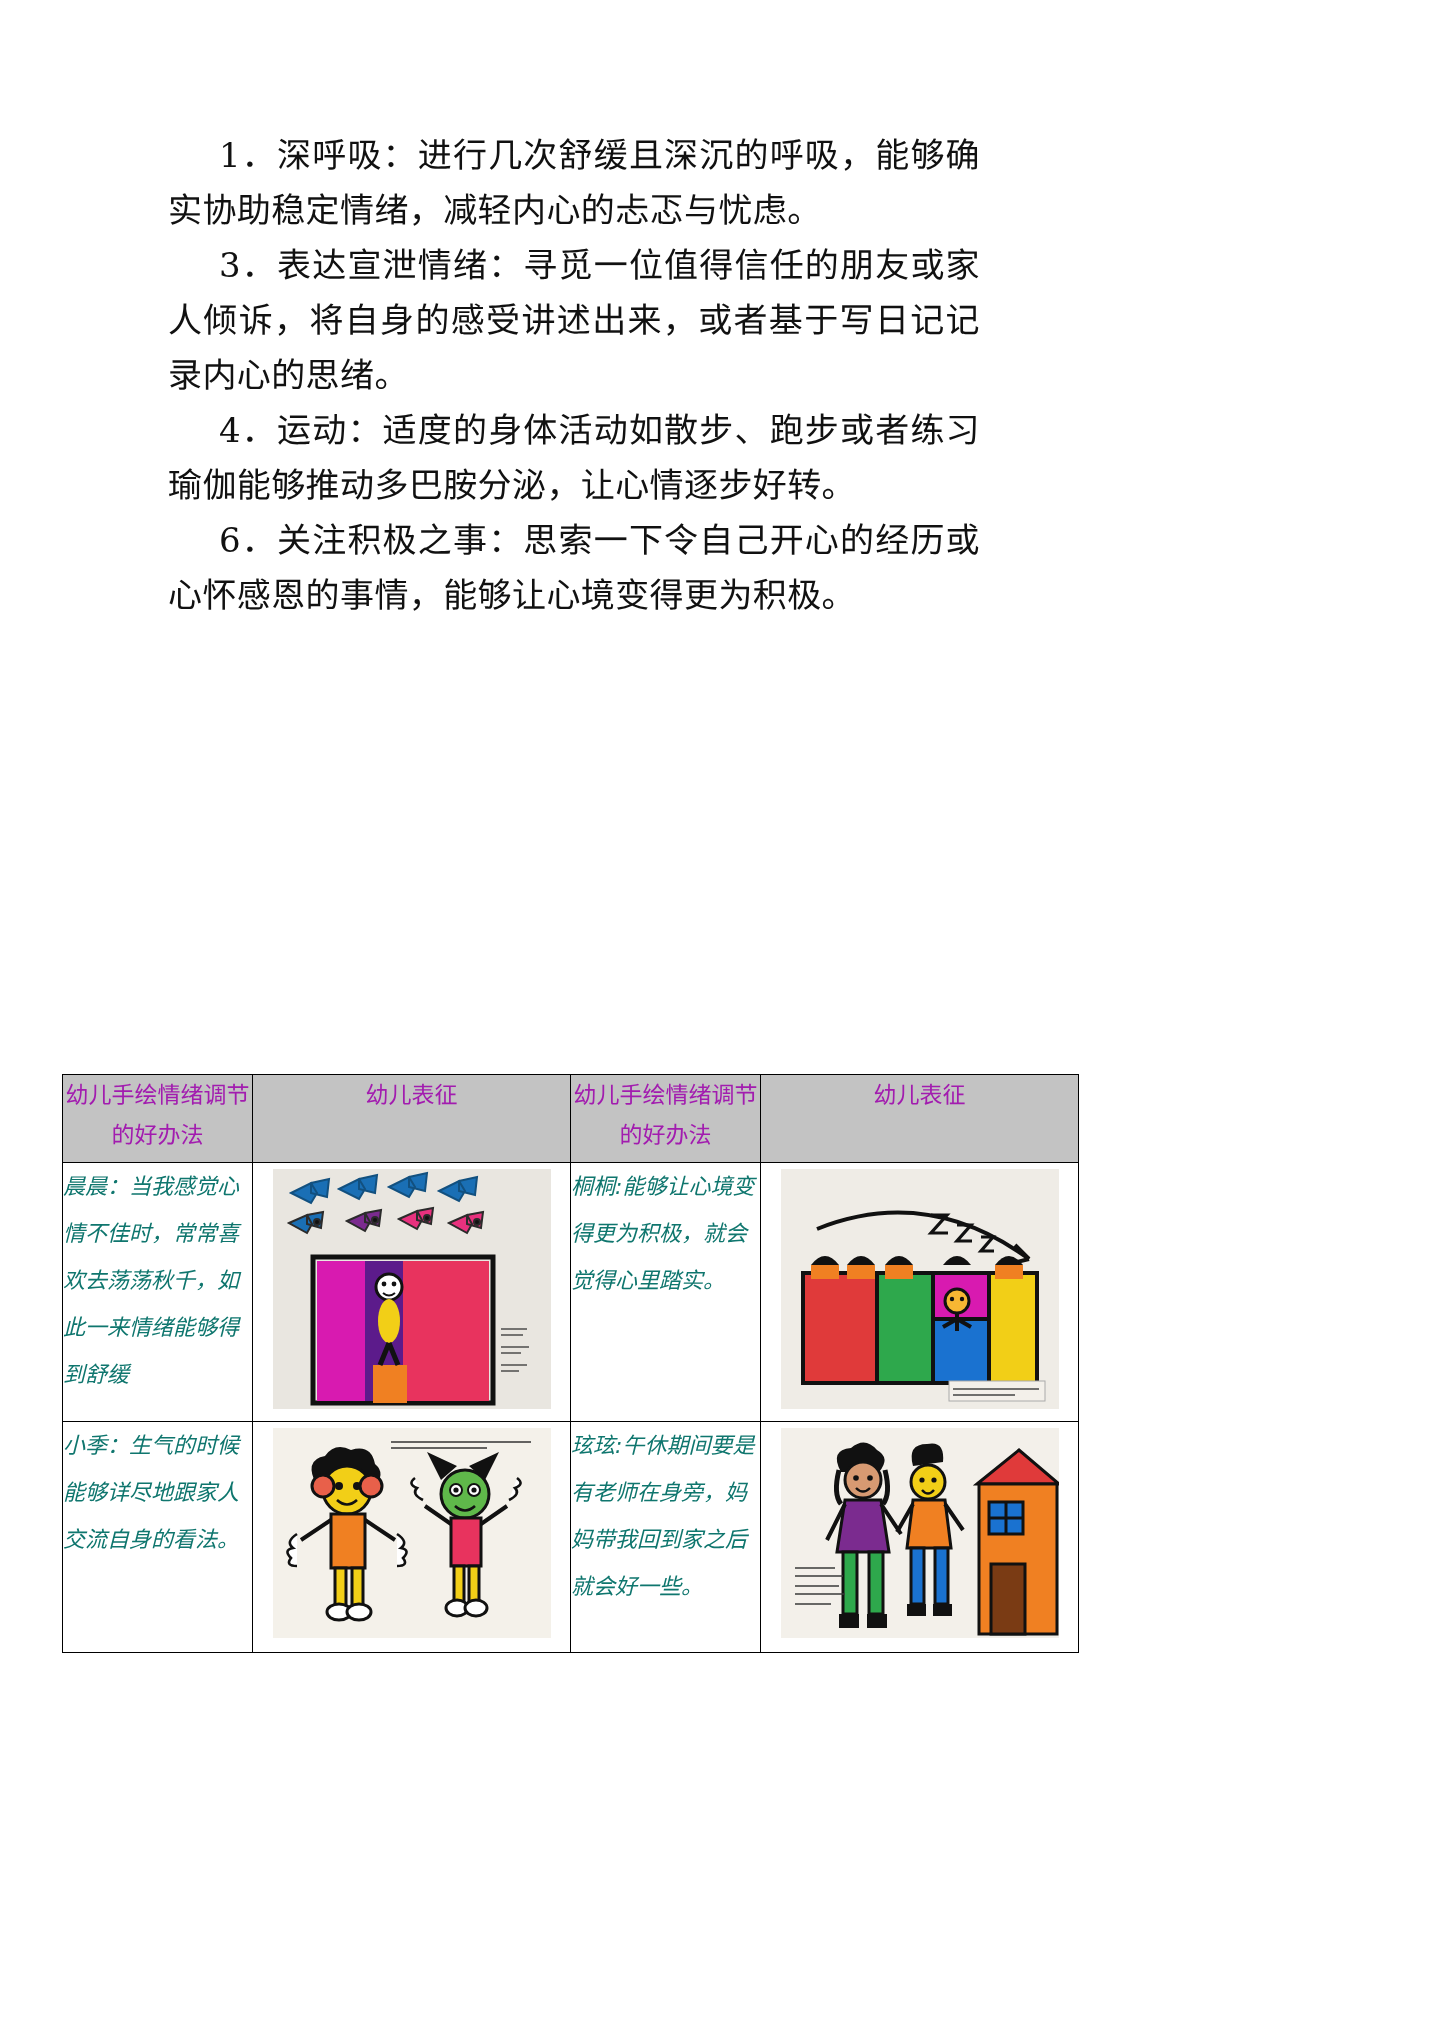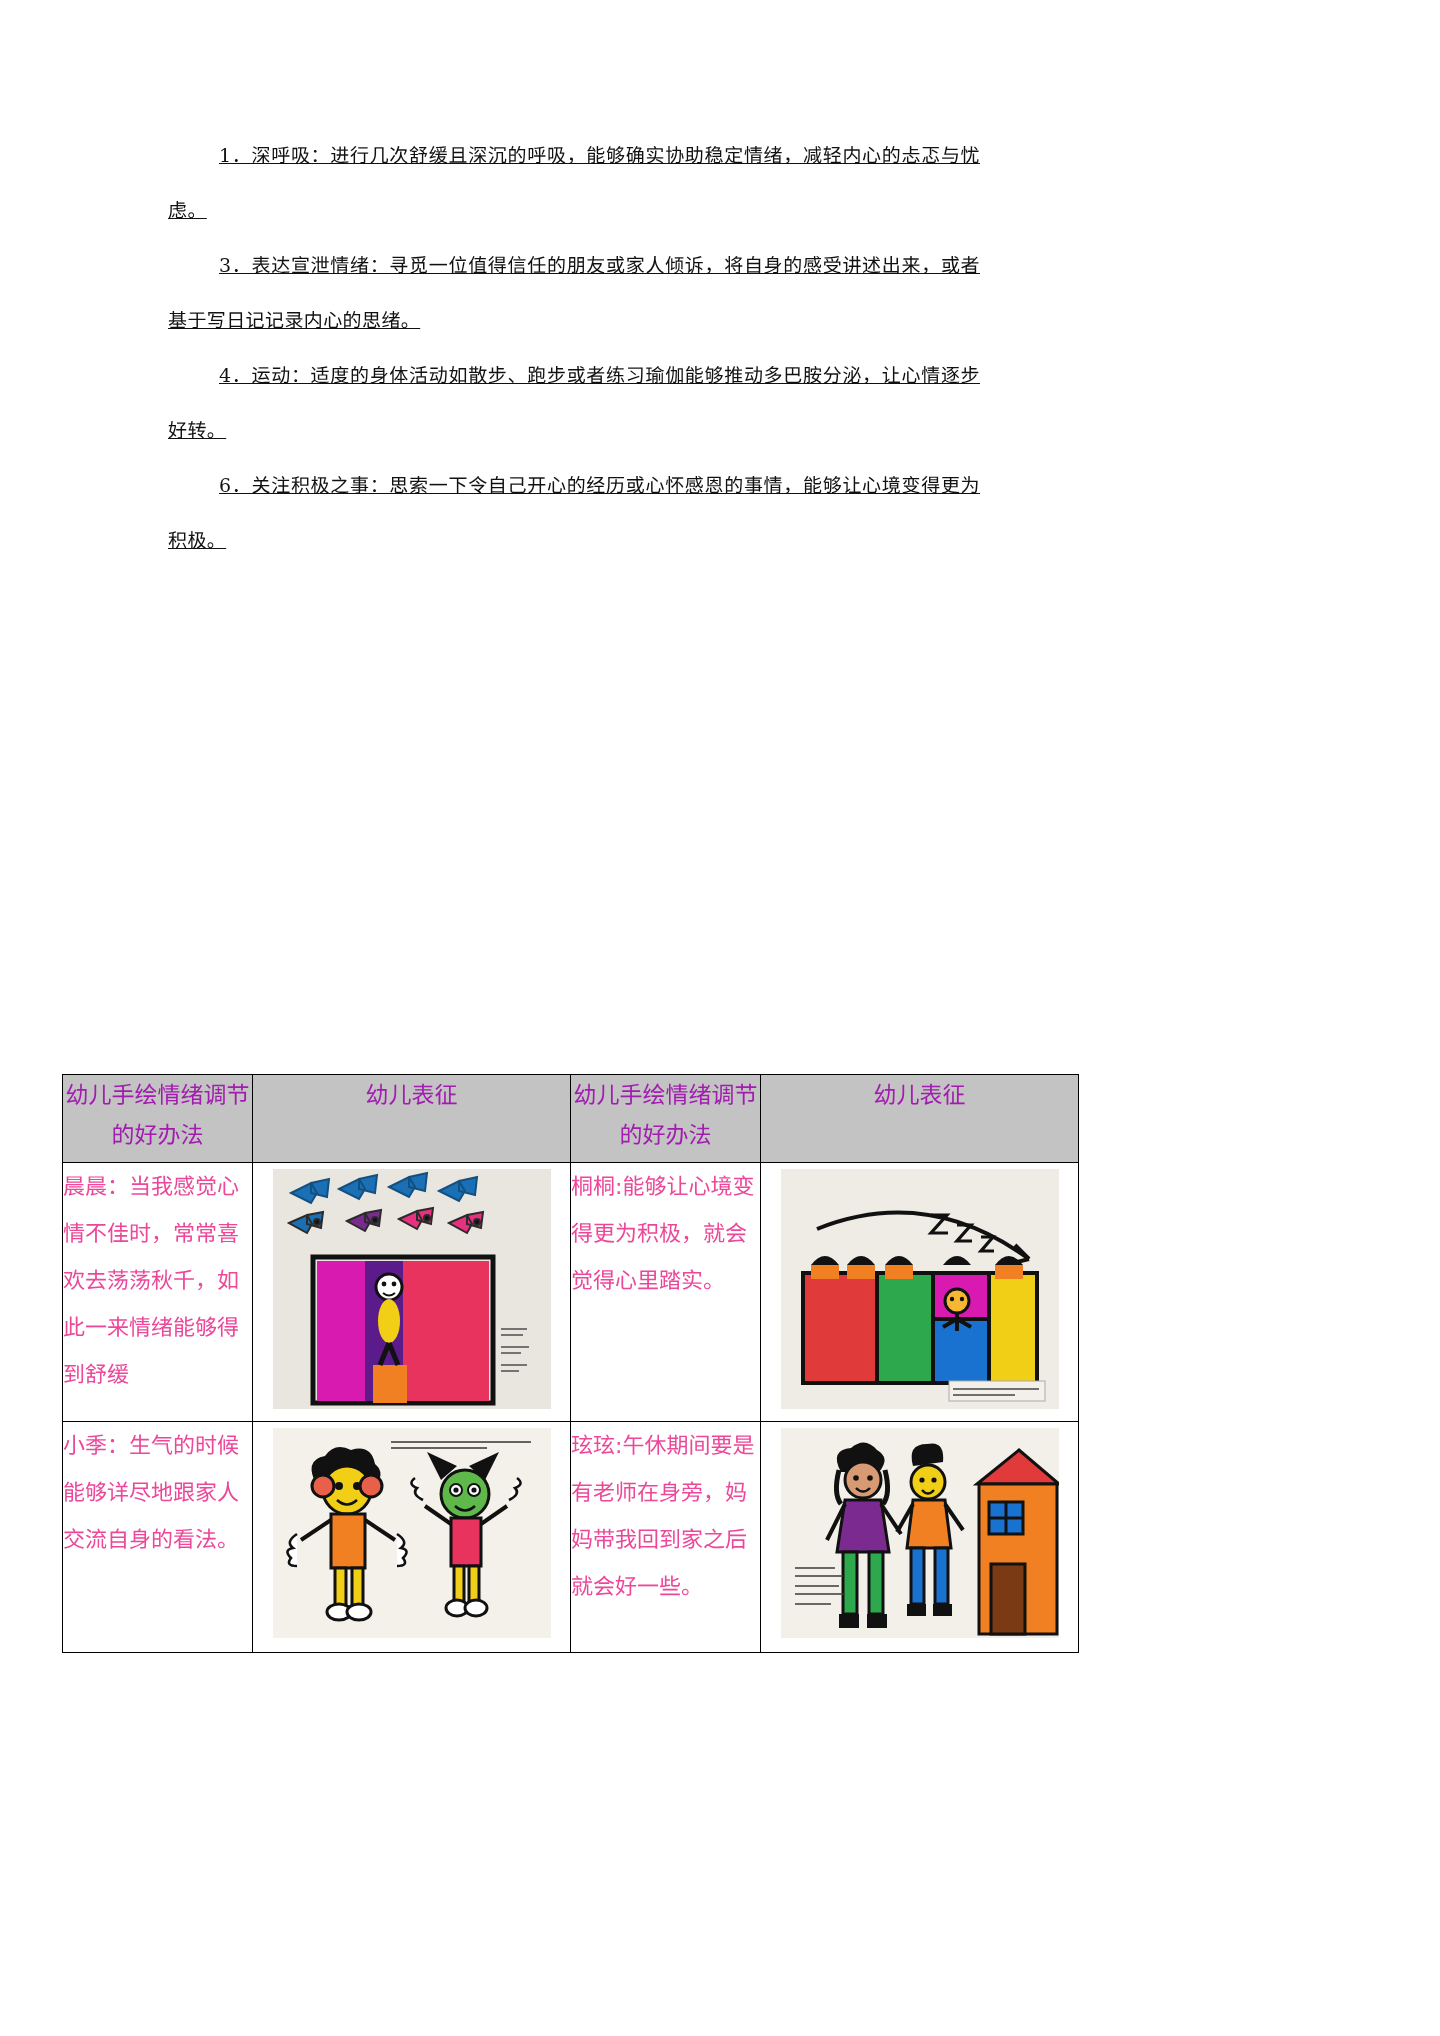--- a/index.html
+++ b/index.html
@@ -29,30 +29,29 @@
   
   .doc-body {
     position: absolute;
     left: 168px;
     top: 128px;
     width: 812px;
   }
 
   .para {
     margin: 0 0 0px 0;
-    font-size: 19px;
+    font-size: 34px;
     line-height: 55px;
     text-align: justify;
     text-justify: inter-ideograph;
     letter-spacing: 0.4px;
     text-indent: 51px;
     font-family: "DejaVu Serif", "Liberation Serif", serif;
     font-weight: 500;
     color: #111;
-    text-decoration: underline;
   }
   .para.last {
     margin-top: 6px;
   }
 
   
   .tbl-wrap {
     position: absolute;
     left: 62px;
     top: 1074px;
@@ -82,24 +81,25 @@
     padding: 4px 8px;
     box-sizing: border-box;
   }
   .col-method { width: 190px; }
   .col-draw   { width: 318px; }
 
   td.method-cell {
     font-family: "DejaVu Sans", "Liberation Sans", sans-serif;
     font-size: 22px;
     line-height: 47px;
-    color: #ec4899;
+    color: #0f766e;
     padding: 10px 8px 10px 10px;
     text-align: left;
     word-break: break-all;
+    font-style: italic;
   }
   td.draw-cell {
     padding: 0;
     text-align: center;
     vertical-align: middle;
   }
   .row-1 td { height: 258px; }
   .row-2 td { height: 230px; }
 
   

